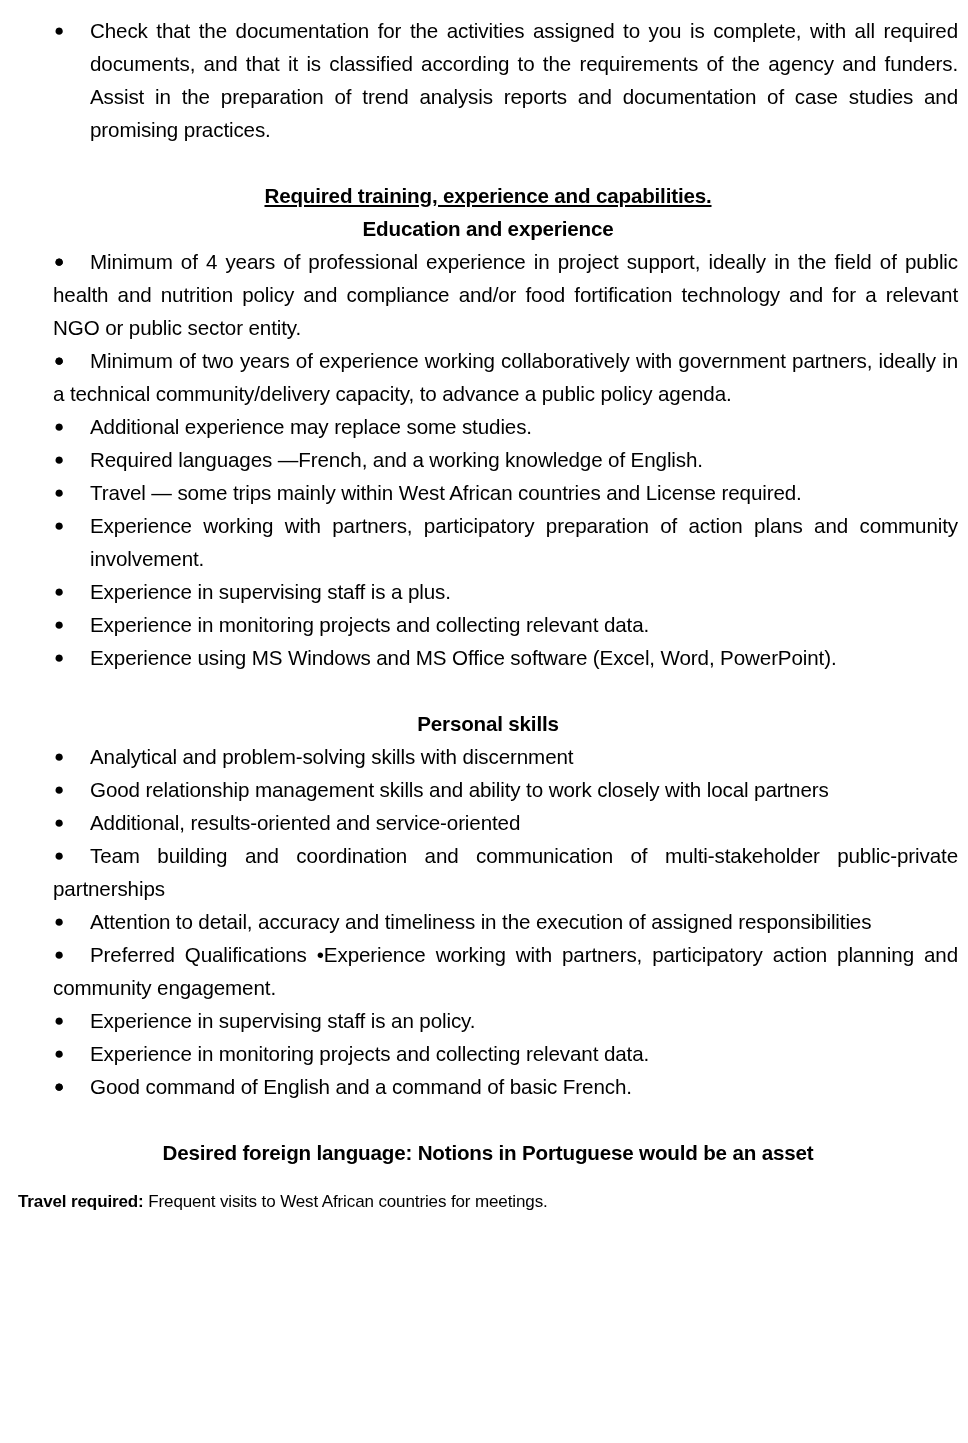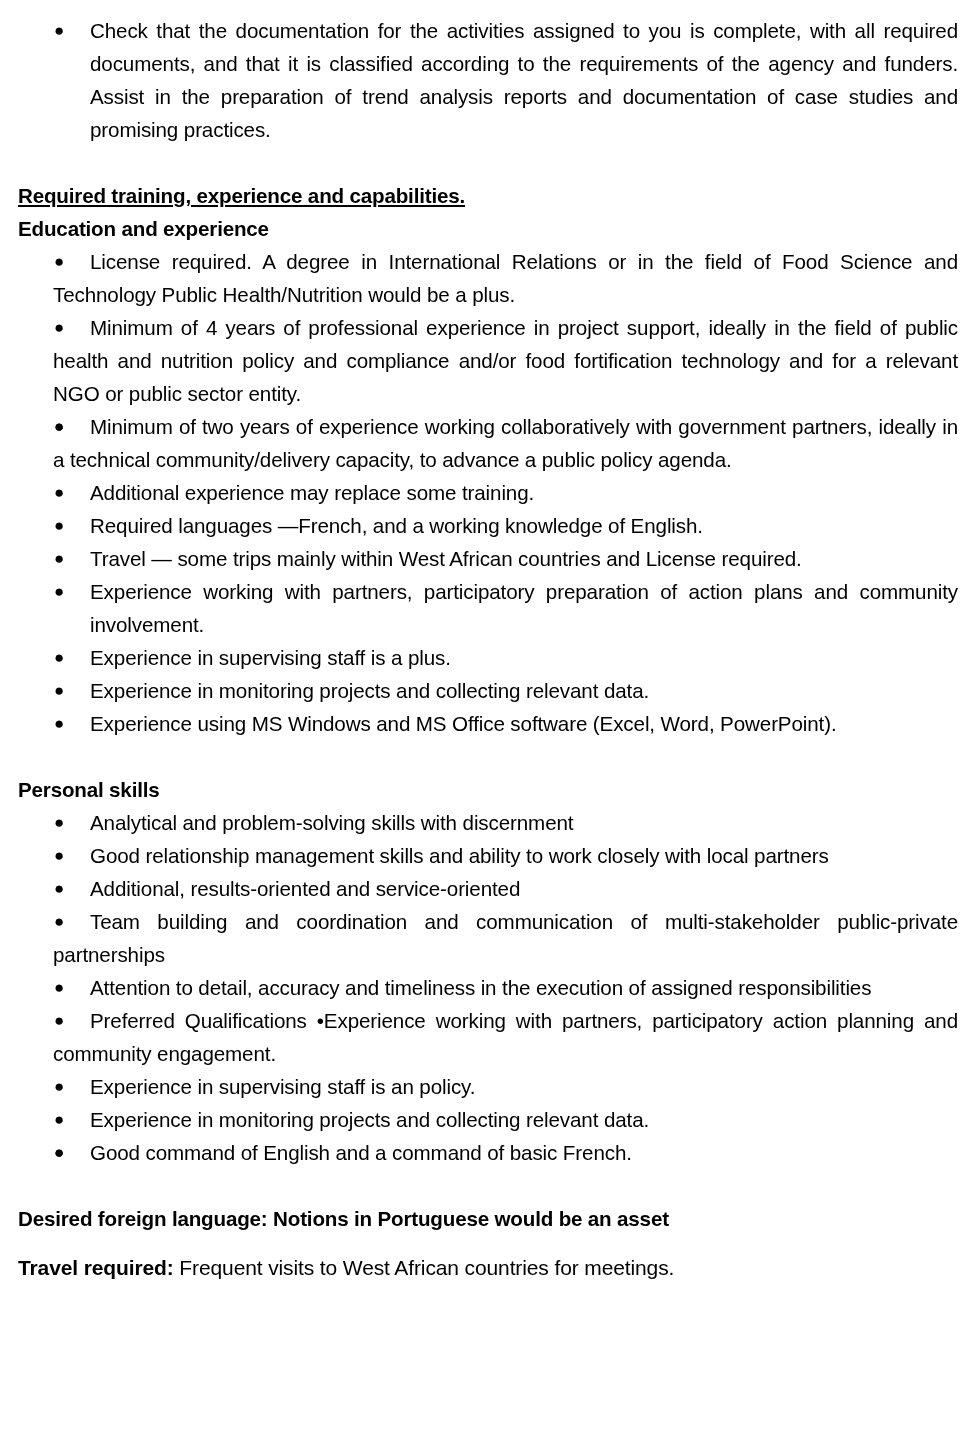--- a/index.html
+++ b/index.html
@@ -25,21 +25,21 @@
     padding: 14px 10px 0 18px;
     background: #ffffff;
   }
 
   
   .heading {
     font-size: 20.6px;
     line-height: 33px;
     font-weight: bold;
     margin: 0;
-    text-align: left;
+    text-align: center;
     letter-spacing: -0.18px;
   }
   .heading.underline {
     text-decoration: underline;
     text-underline-offset: 2px;
   }
 
   
   .spacer { height: 33px; }
   .spacer-sm { height: 16px; }
@@ -91,21 +91,21 @@
     line-height: 33px;
   }
 
   
   li.bullet-hanging, li.bullet-outdent, .para { text-align-last: left; }
 
   
   li.single { text-align: left; }
 
   .trailing-line {
-    font-size: 21px;
+    font-size: 17px;
     line-height: 33px;
     margin: 0;
     text-align: left;
     letter-spacing: -0.12px;
   }
   .trailing-line .bold { font-weight: bold; }
 </style>
 </head>
 <body>
 
@@ -114,25 +114,25 @@
   <ul class="bullets">
     <li class="bullet-hanging"><span class="bullet-glyph">●</span><span>Check that the documentation for the activities assigned to you is complete, with all required documents, and that it is classified according to the requirements of the agency and funders. Assist in the preparation of trend analysis reports and documentation of case studies and promising practices.</span></li>
   </ul>
 
   <div class="spacer"></div>
 
   <p class="heading underline">Required training, experience and capabilities.</p>
   <p class="heading">Education and experience</p>
 
   <ul class="bullets">
-    <li class="bullet-outdent"><span class="bullet-glyph">●</span><span>License required. A degree in International Relations or in the field of Food Science and Technology Public Health/Nutrition would be a plus.</span></li>
+    <li class="bullet-outdent"><span class="bullet-glyph">●</span></li>
     <li class="bullet-outdent"><span class="bullet-glyph">●</span><span>Minimum of 4 years of professional experience in project support, ideally in the field of public health and nutrition policy and compliance and/or food fortification technology and for a relevant NGO or public sector entity.</span></li>
     <li class="bullet-outdent"><span class="bullet-glyph">●</span></li>
     <li class="bullet-outdent"><span class="bullet-glyph">●</span><span>Minimum of two years of experience working collaboratively with government partners, ideally in a technical community/delivery capacity, to advance a public policy agenda.</span></li>
-    <li class="bullet-outdent single"><span class="bullet-glyph">●</span><span>Additional experience may replace some training.</span></li>
+    <li class="bullet-outdent single"><span class="bullet-glyph">●</span><span>Additional experience may replace some studies.</span></li>
     <li class="bullet-outdent single"><span class="bullet-glyph">●</span><span>Required languages —French, and a working knowledge of English.</span></li>
     <li class="bullet-outdent single"><span class="bullet-glyph">●</span><span>Travel — some trips mainly within West African countries and License required.</span></li>
     <li class="bullet-hanging"><span class="bullet-glyph">●</span><span>Experience working with partners, participatory preparation of action plans and community involvement.</span></li>
     <li class="bullet-outdent single"><span class="bullet-glyph">●</span><span>Experience in supervising staff is a plus.</span></li>
     <li class="bullet-outdent single"><span class="bullet-glyph">●</span><span>Experience in monitoring projects and collecting relevant data.</span></li>
     <li class="bullet-outdent single"><span class="bullet-glyph">●</span><span>Experience using MS Windows and MS Office software (Excel, Word, PowerPoint).</span></li>
   </ul>
 
   <div class="spacer"></div>
 

